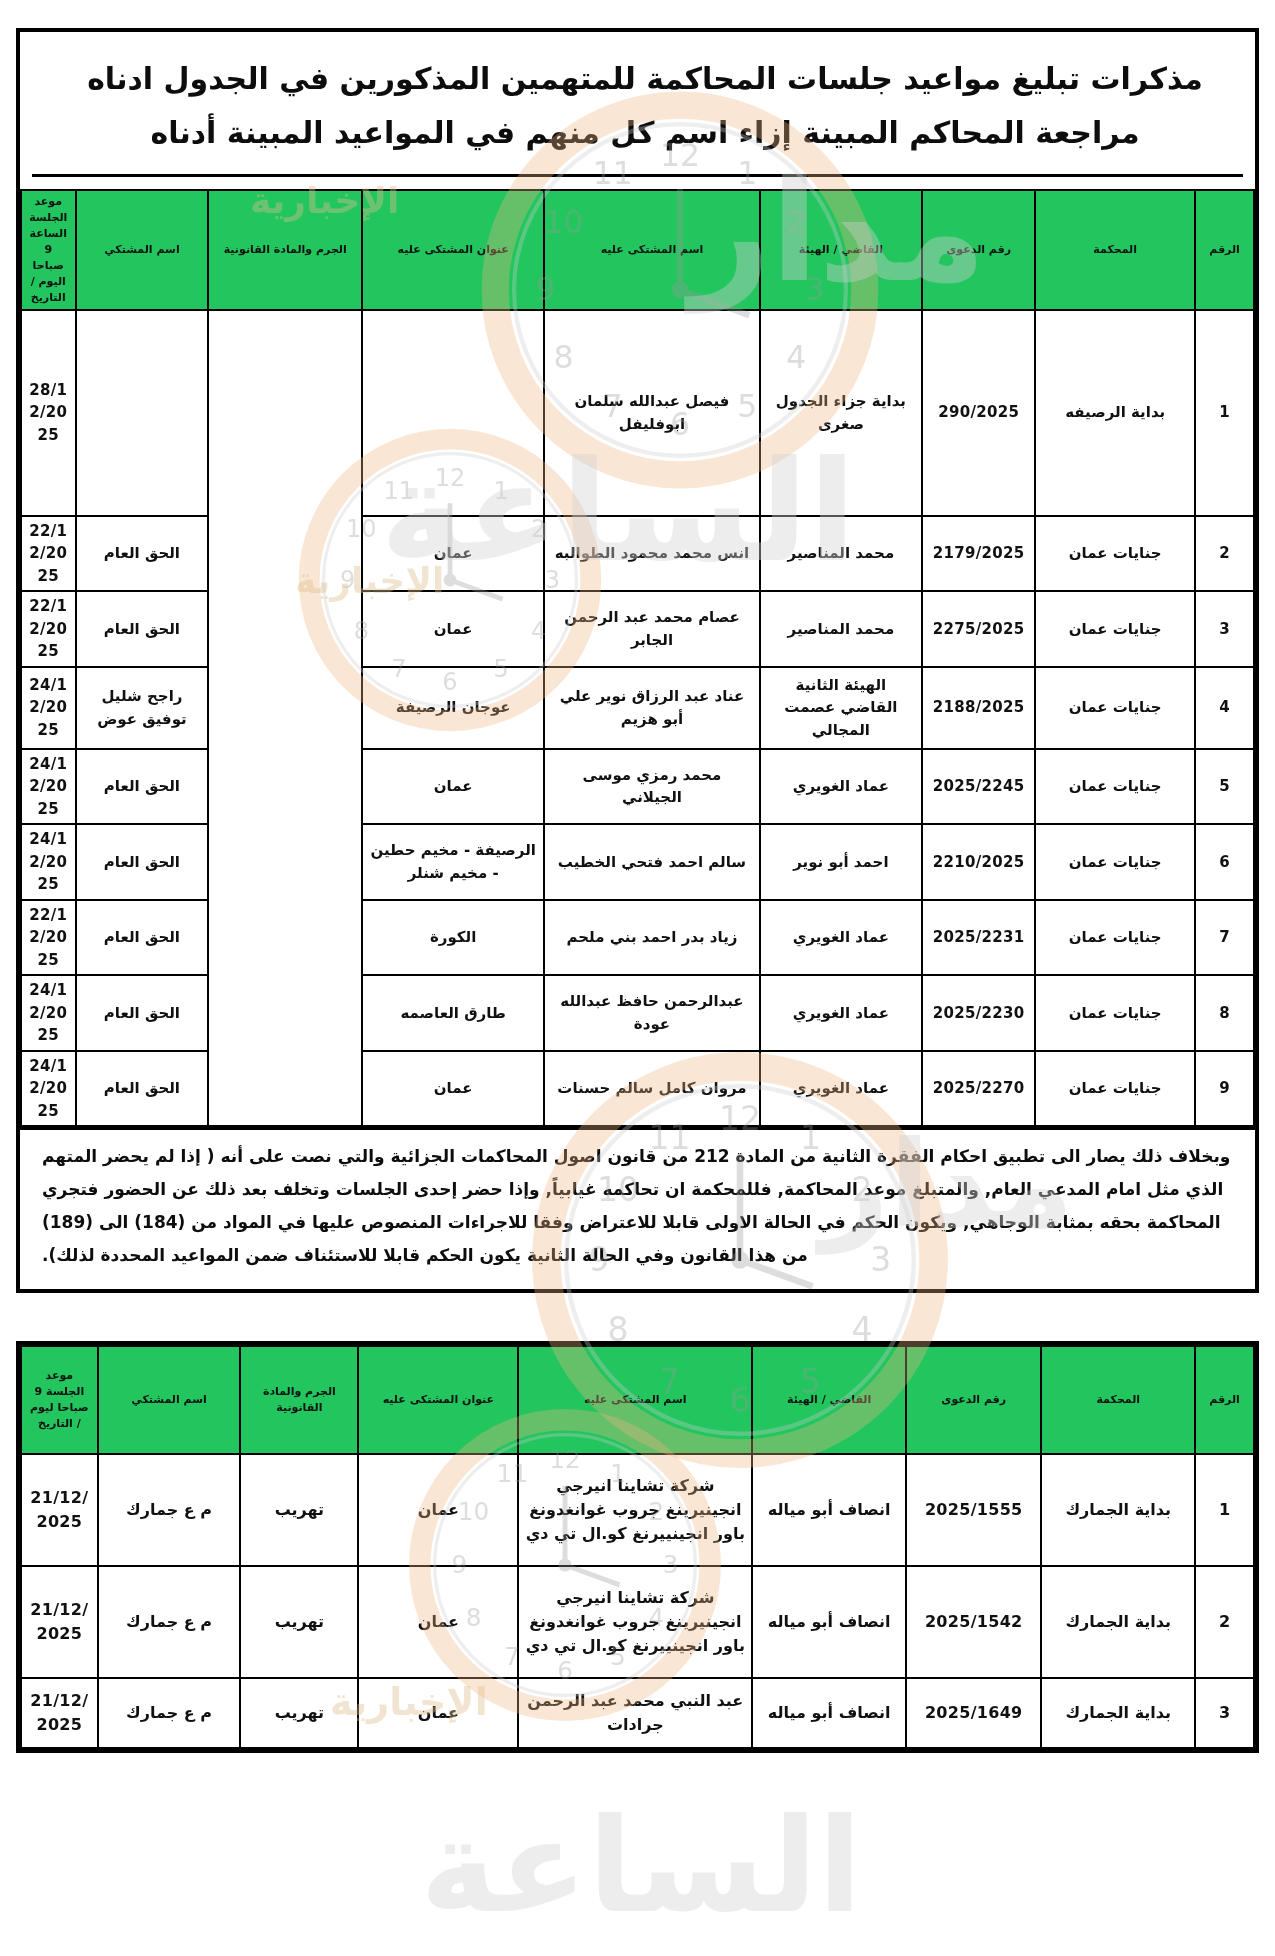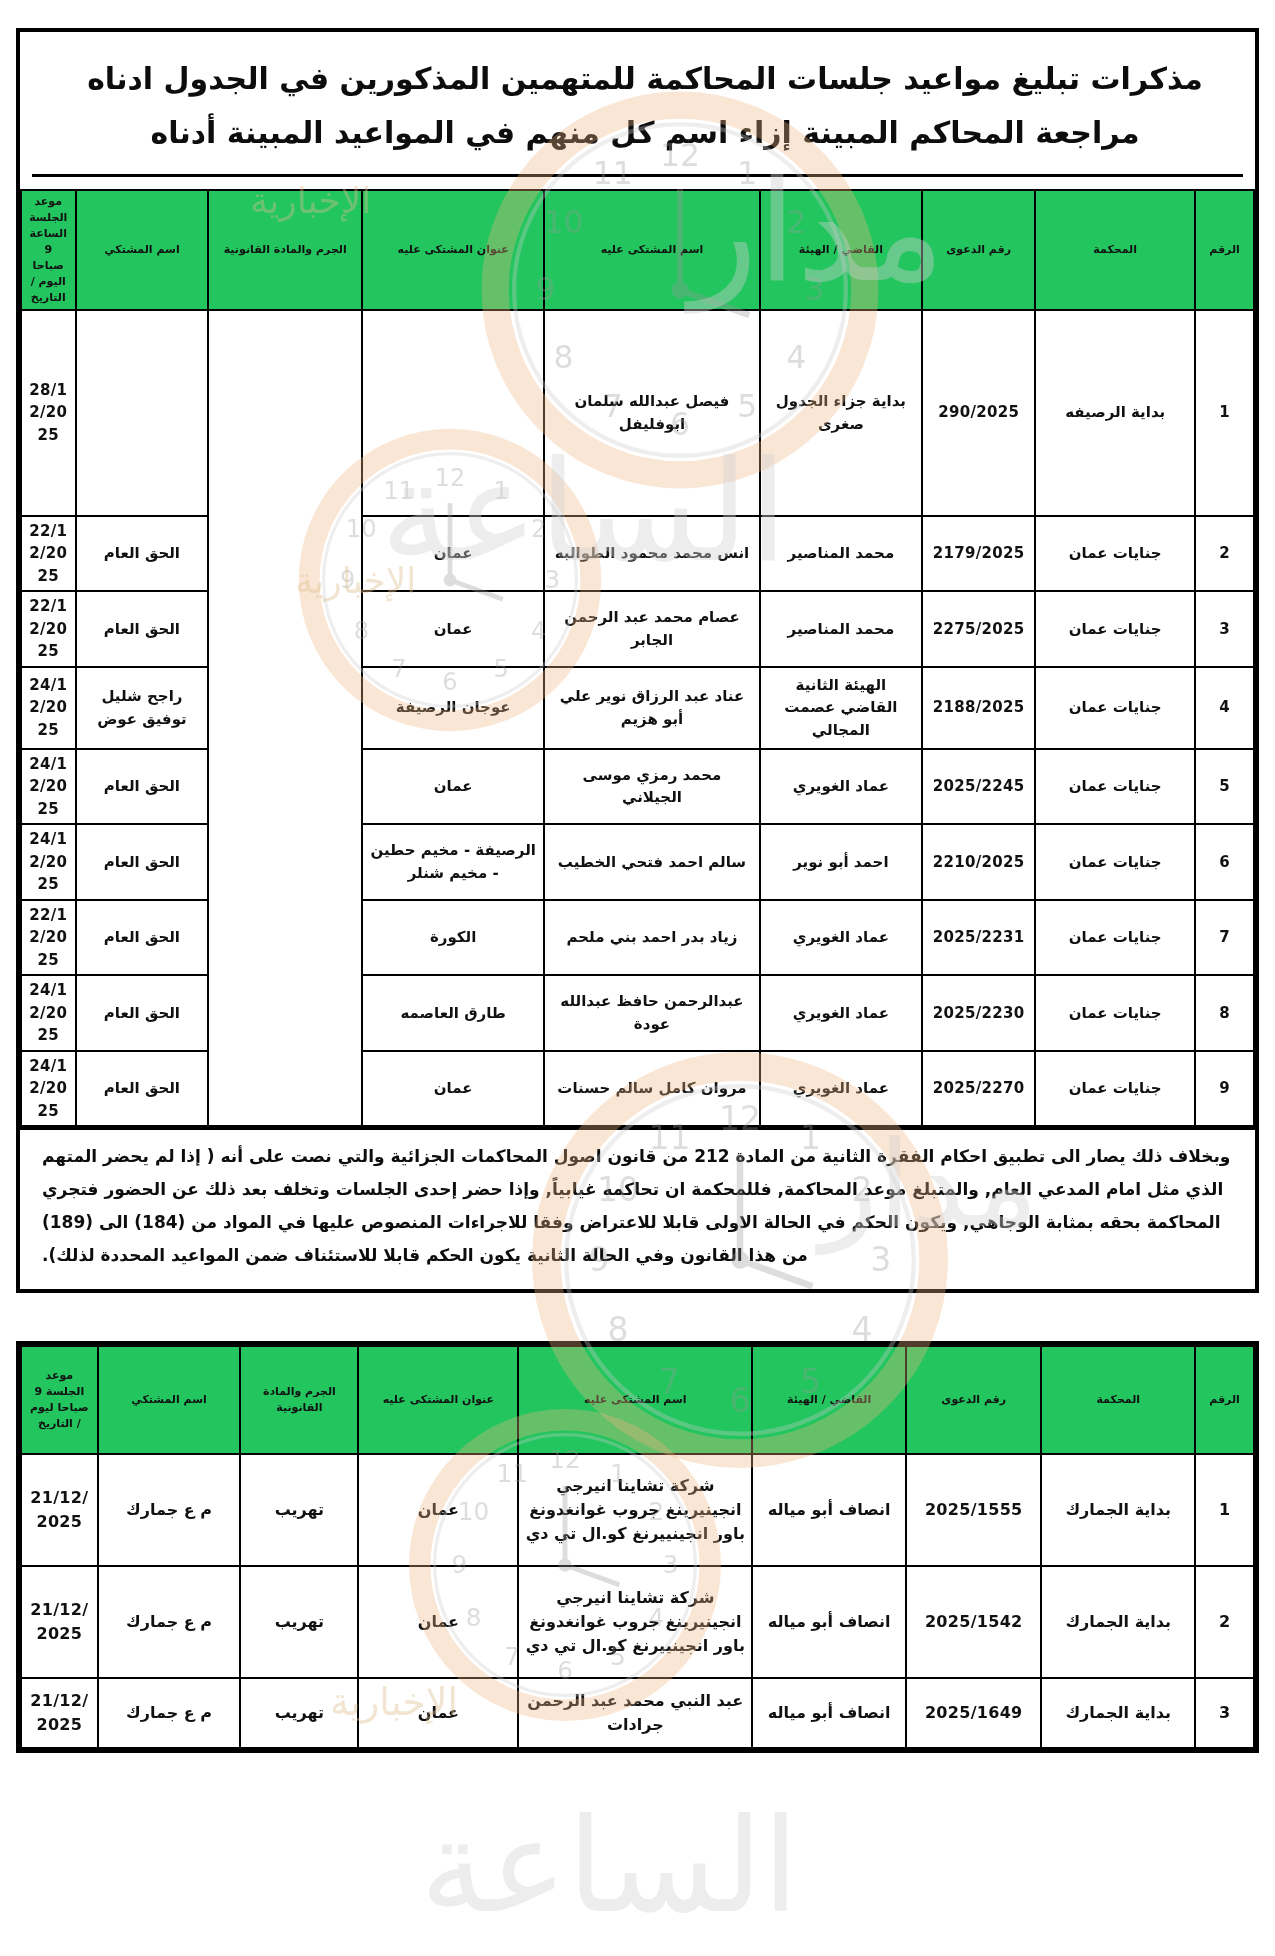--- a/index.html
+++ b/index.html
@@ -104,21 +104,21 @@
   .wm{
     position:absolute;
     inset:0;
     z-index:5;
     pointer-events:none;
     overflow:hidden;
   }
   .wm svg.clock{position:absolute;opacity:.33;}
   .wm .wm-text{
     position:absolute;
-    font-weight:normal;
+    font-weight:bold;
     opacity:.4;
     white-space:nowrap;
   }
 </style>
 </head>
 <body>
 
 <div class="page" data-name="page">
 
   <section class="block" data-name="defendants-notice-section">

